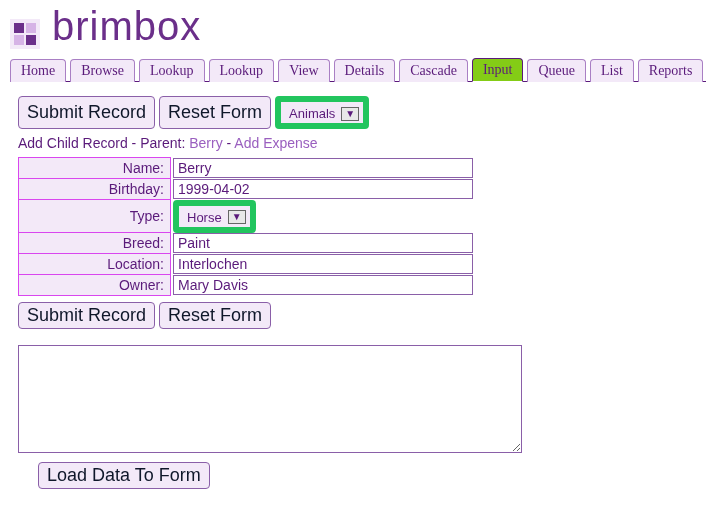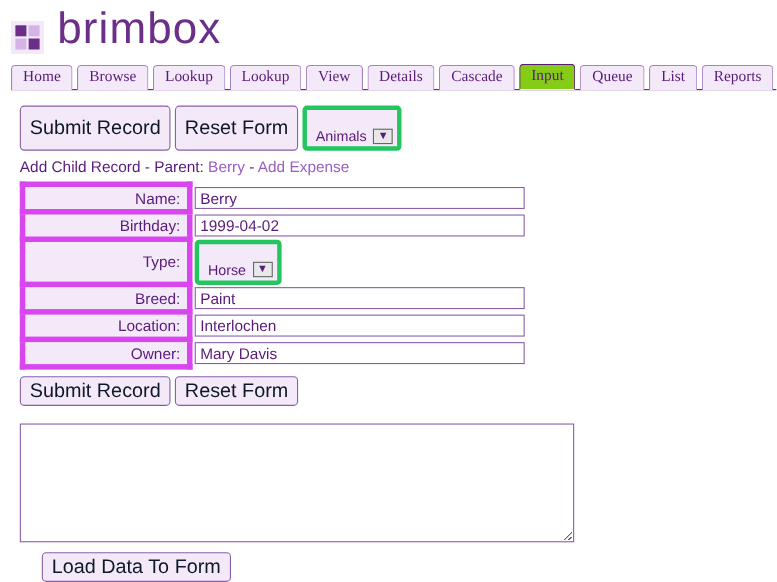--- a/index.html
+++ b/index.html
@@ -68,24 +68,24 @@
       border-radius: 4px;
       padding: 2px 8px;
       color: #0f172a;
       font-family: inherit;
       font-size: 18px;
       cursor: pointer;
     }
     .dropdown {
       display: inline-flex;
       align-items: center;
-      border: 4px solid #22c55e;
+      border: 6px solid #22c55e;
       border-radius: 4px;
       background: #f3e9f8;
-      padding: 16px 4px 2px 8px;
+      padding: 4px 4px 2px 8px;
       font-size: 13px;
       color: #5a1a7a;
       cursor: pointer;
     }
     .dropdown .arrow {
       border: 1px solid #666;
       background: #e8e8e8;
       padding: 0 3px;
       margin-left: 6px;
       font-size: 10px;
@@ -106,21 +106,21 @@
       text-decoration: none;
     }
     .form-table {
       border-collapse: collapse;
     }
     .form-table td {
       padding: 0;
     }
     .form-table .label-cell {
       background: #f3e9f8;
-      border: 5px solid #d946ef;
+      border: 1px solid #d946ef;
       text-align: right;
       padding: 2px 6px;
       width: 152px;
       color: #5a1a7a;
       font-size: 14px;
     }
     .form-table .input-cell {
       padding-left: 2px;
     }
     .form-table input[type="text"] {

